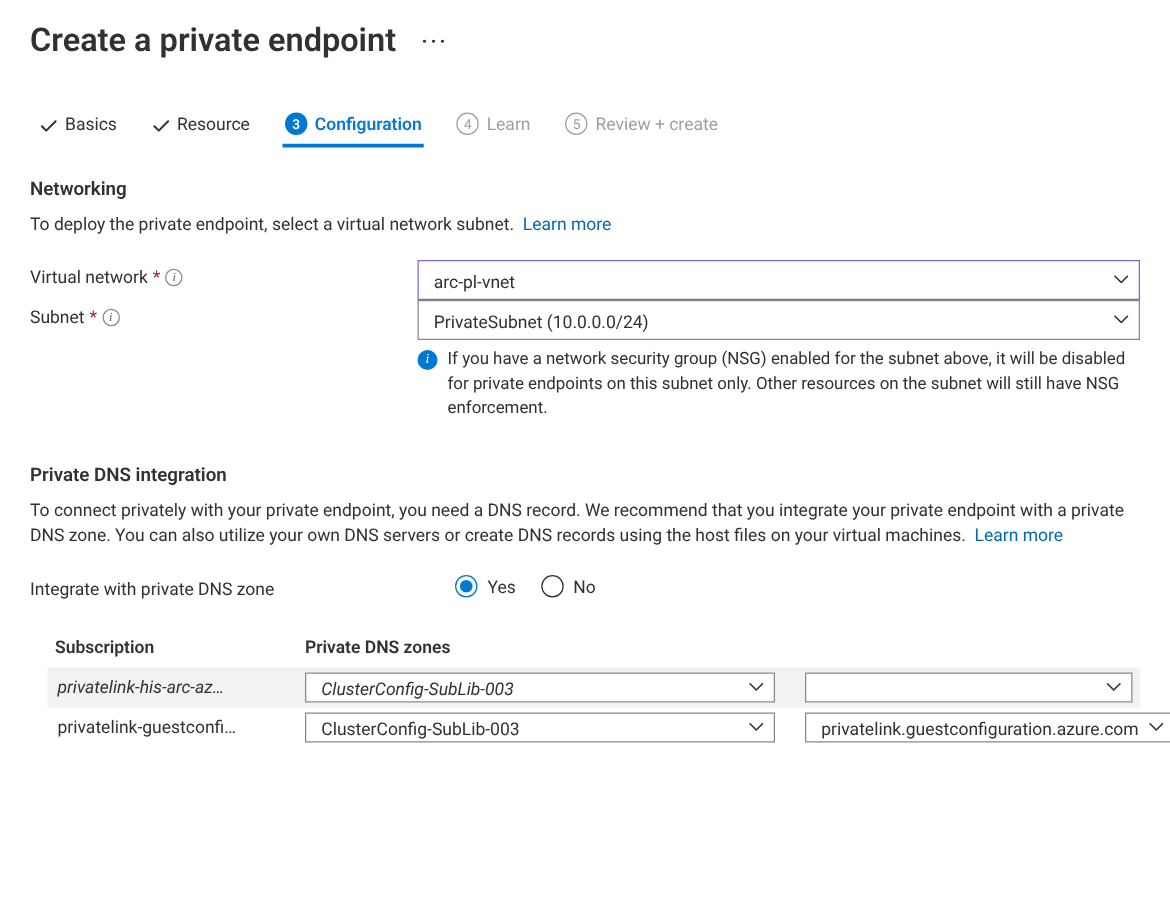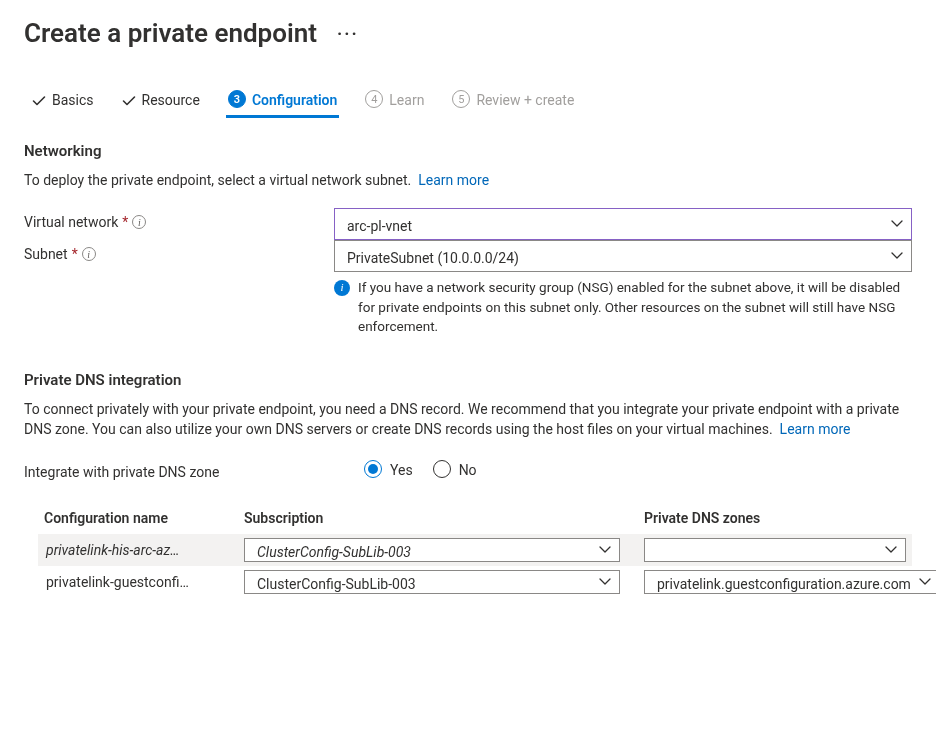--- a/index.html
+++ b/index.html
@@ -333,21 +333,20 @@
     </label>
     <label class="radio">
       <span class="dot"></span>
       <span>No</span>
     </label>
   </div>
 </div>
 
 <div class="dns-table">
   <div class="dns-header">
-    <div>Configuration name</div>
     <div>Subscription</div>
     <div>Private DNS zones</div>
   </div>
 
   <div class="dns-row alt">
     <div class="cfg-name">privatelink-his-arc-az…</div>
     <div class="cell-pad-right">
       <div class="select">
         <span>ClusterConfig-SubLib-003</span>
         <svg class="icon chev" viewBox="0 0 12 12">

